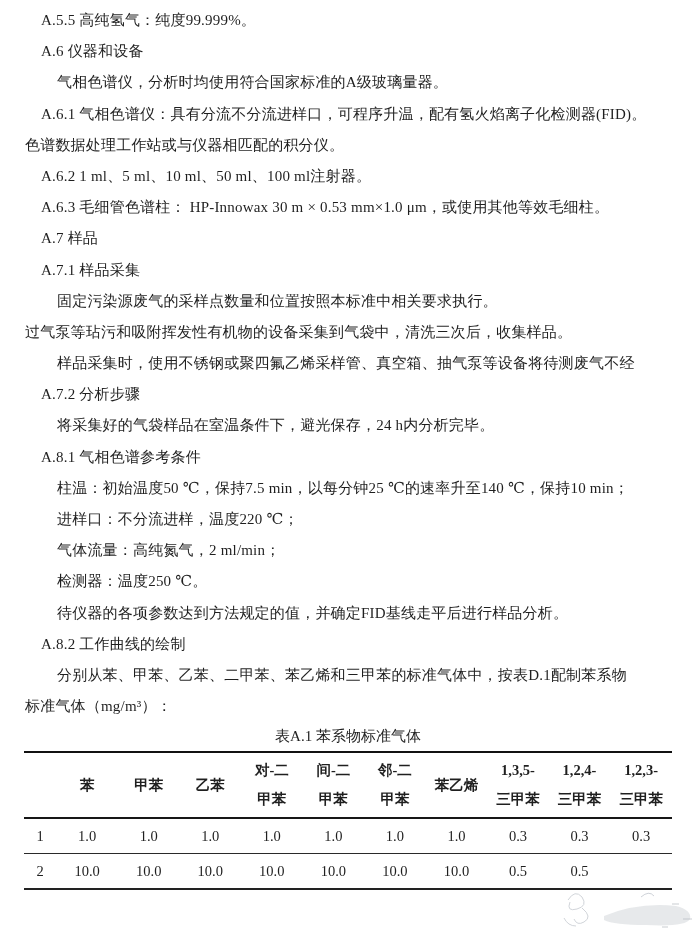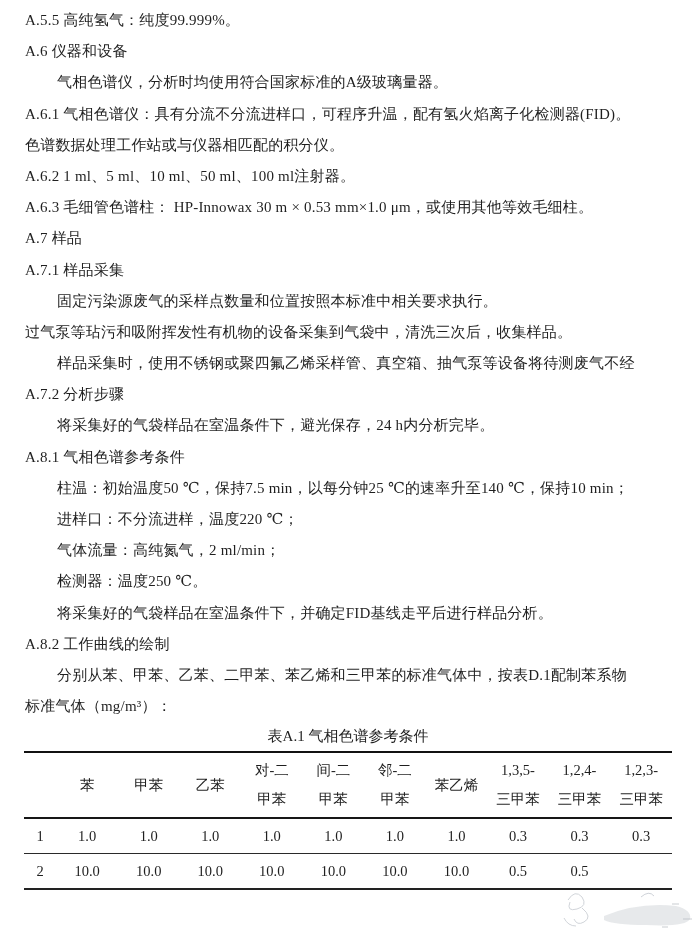--- a/index.html
+++ b/index.html
@@ -10,37 +10,37 @@
     color:#1f1f1f;
     position:relative;
     overflow:hidden;
   }
   .doc-lines { padding-top:5px; }
   .line {
     height:31.2px; line-height:31.2px;
     font-size:15px; letter-spacing:0.2px;
     white-space:nowrap;
   }
-  .heading { padding-left:25px; }
+  .heading { padding-left:41px; }
   .cont    { padding-left:25px; }
   .para    { padding-left:57px; }
   .table-title {
     height:22px; line-height:22px; margin-top:3px;
     text-align:center; font-size:15px;
   }
   table.std-table {
     width:648px; margin:4px 24px 0 24px;
     border-collapse:collapse; table-layout:fixed;
     border-top:2.5px solid #111;
     border-bottom:2px solid #222;
   }
   table.std-table col.c0 { width:5%; }
   table.std-table col.cn { width:9.5%; }
   table.std-table th {
-    height:64px; font-weight:normal; font-size:14.5px;
+    height:64px; font-weight:bold; font-size:14.5px;
     line-height:29px; text-align:center; vertical-align:middle;
     border-bottom:2px solid #161616; padding:0;
   }
   table.std-table td {
     height:34px; font-size:14.5px; text-align:center;
     vertical-align:middle; padding:0;
   }
   table.std-table tbody tr.r0 td { border-bottom:1.2px solid #2a2a2a; }
   .watermark {
     position:absolute; right:0; bottom:2px;
@@ -66,27 +66,27 @@
       <div class="line para">固定污染源废气的采样点数量和位置按照本标准中相关要求执行。</div>
       <div class="line cont">过气泵等玷污和吸附挥发性有机物的设备采集到气袋中，清洗三次后，收集样品。</div>
       <div class="line para">样品采集时，使用不锈钢或聚四氟乙烯采样管、真空箱、抽气泵等设备将待测废气不经</div>
       <div class="line heading">A.7.2 分析步骤</div>
       <div class="line para">将采集好的气袋样品在室温条件下，避光保存，24 h内分析完毕。</div>
       <div class="line heading">A.8.1 气相色谱参考条件</div>
       <div class="line para">柱温：初始温度50 ℃，保持7.5 min，以每分钟25 ℃的速率升至140 ℃，保持10 min；</div>
       <div class="line para">进样口：不分流进样，温度220 ℃；</div>
       <div class="line para">气体流量：高纯氮气，2 ml/min；</div>
       <div class="line para">检测器：温度250 ℃。</div>
-      <div class="line para">将采集好的气袋样品在室温条件下，并确定FID基线走平后进行样品分析。</div>
+      <div class="line para">待仪器的各项参数达到方法规定的值，并确定FID基线走平后进行样品分析。</div>
       <div class="line heading">A.8.2 工作曲线的绘制</div>
       <div class="line para">分别从苯、甲苯、乙苯、二甲苯、苯乙烯和三甲苯的标准气体中，按表D.1配制苯系物</div>
       <div class="line cont">标准气体（mg/m³）：</div>
     </div>
 
-  <div class="table-title">表A.1 气相色谱参考条件</div>
+  <div class="table-title">表A.1 苯系物标准气体</div>
 
   <table class="std-table" id="std-table">
     <colgroup id="std-colgroup">
         <col class="c0">
         <col class="cn">
         <col class="cn">
         <col class="cn">
         <col class="cn">
         <col class="cn">
         <col class="cn">

